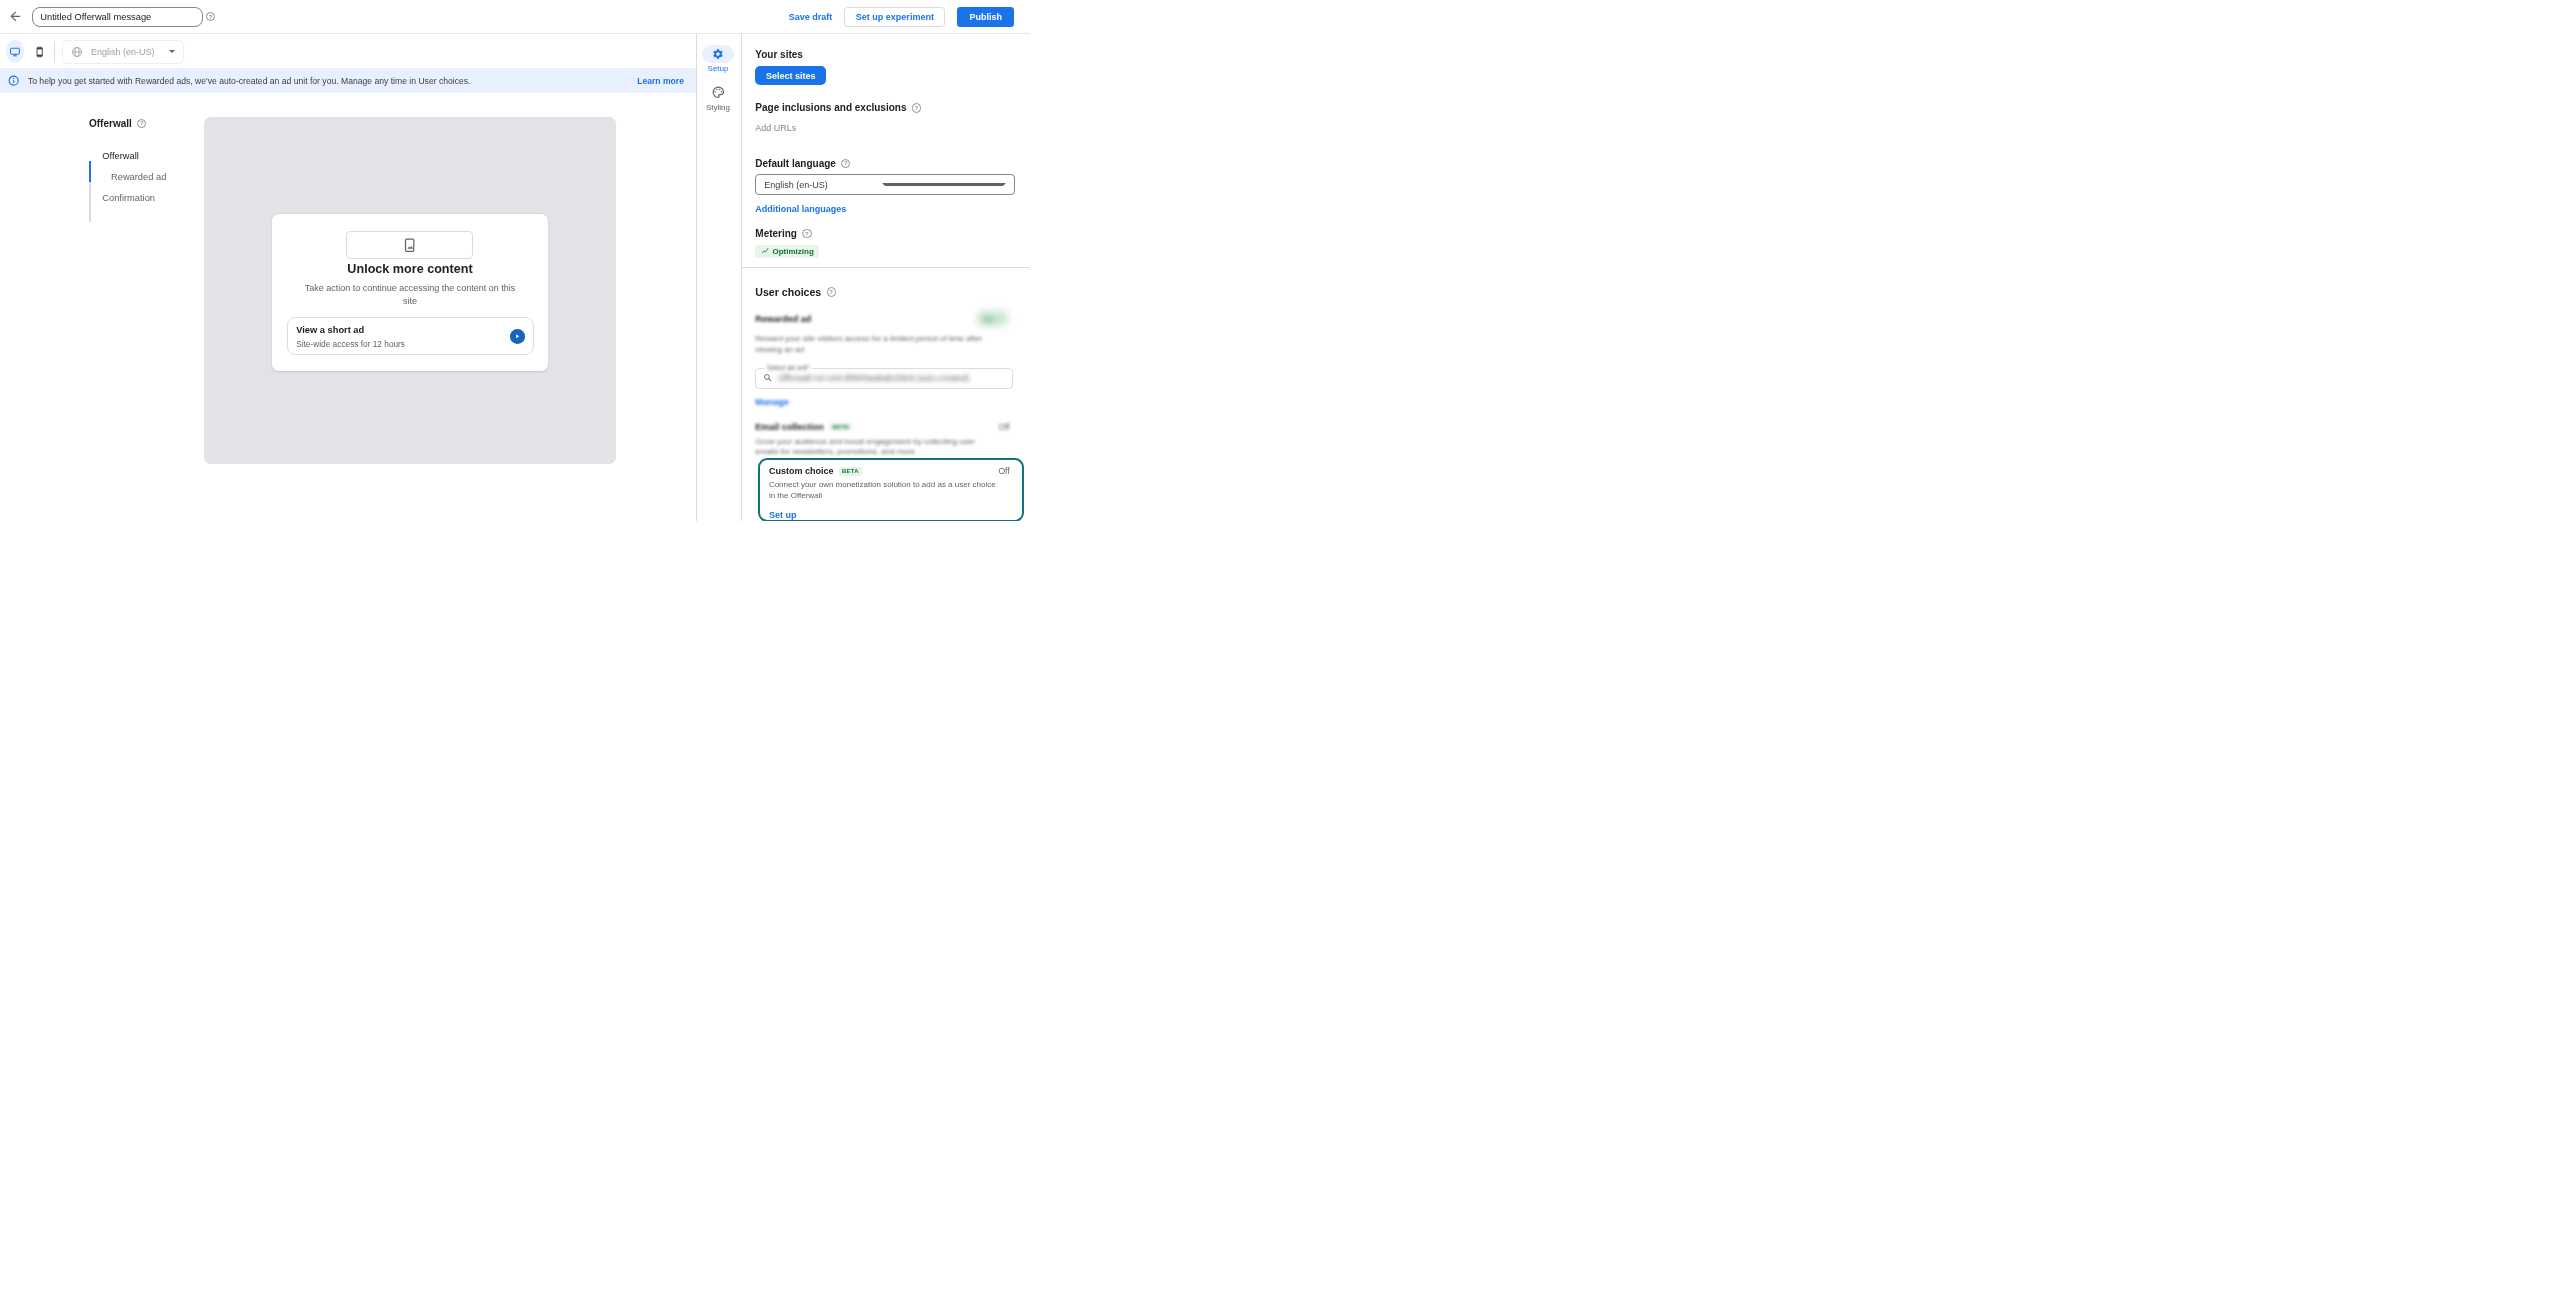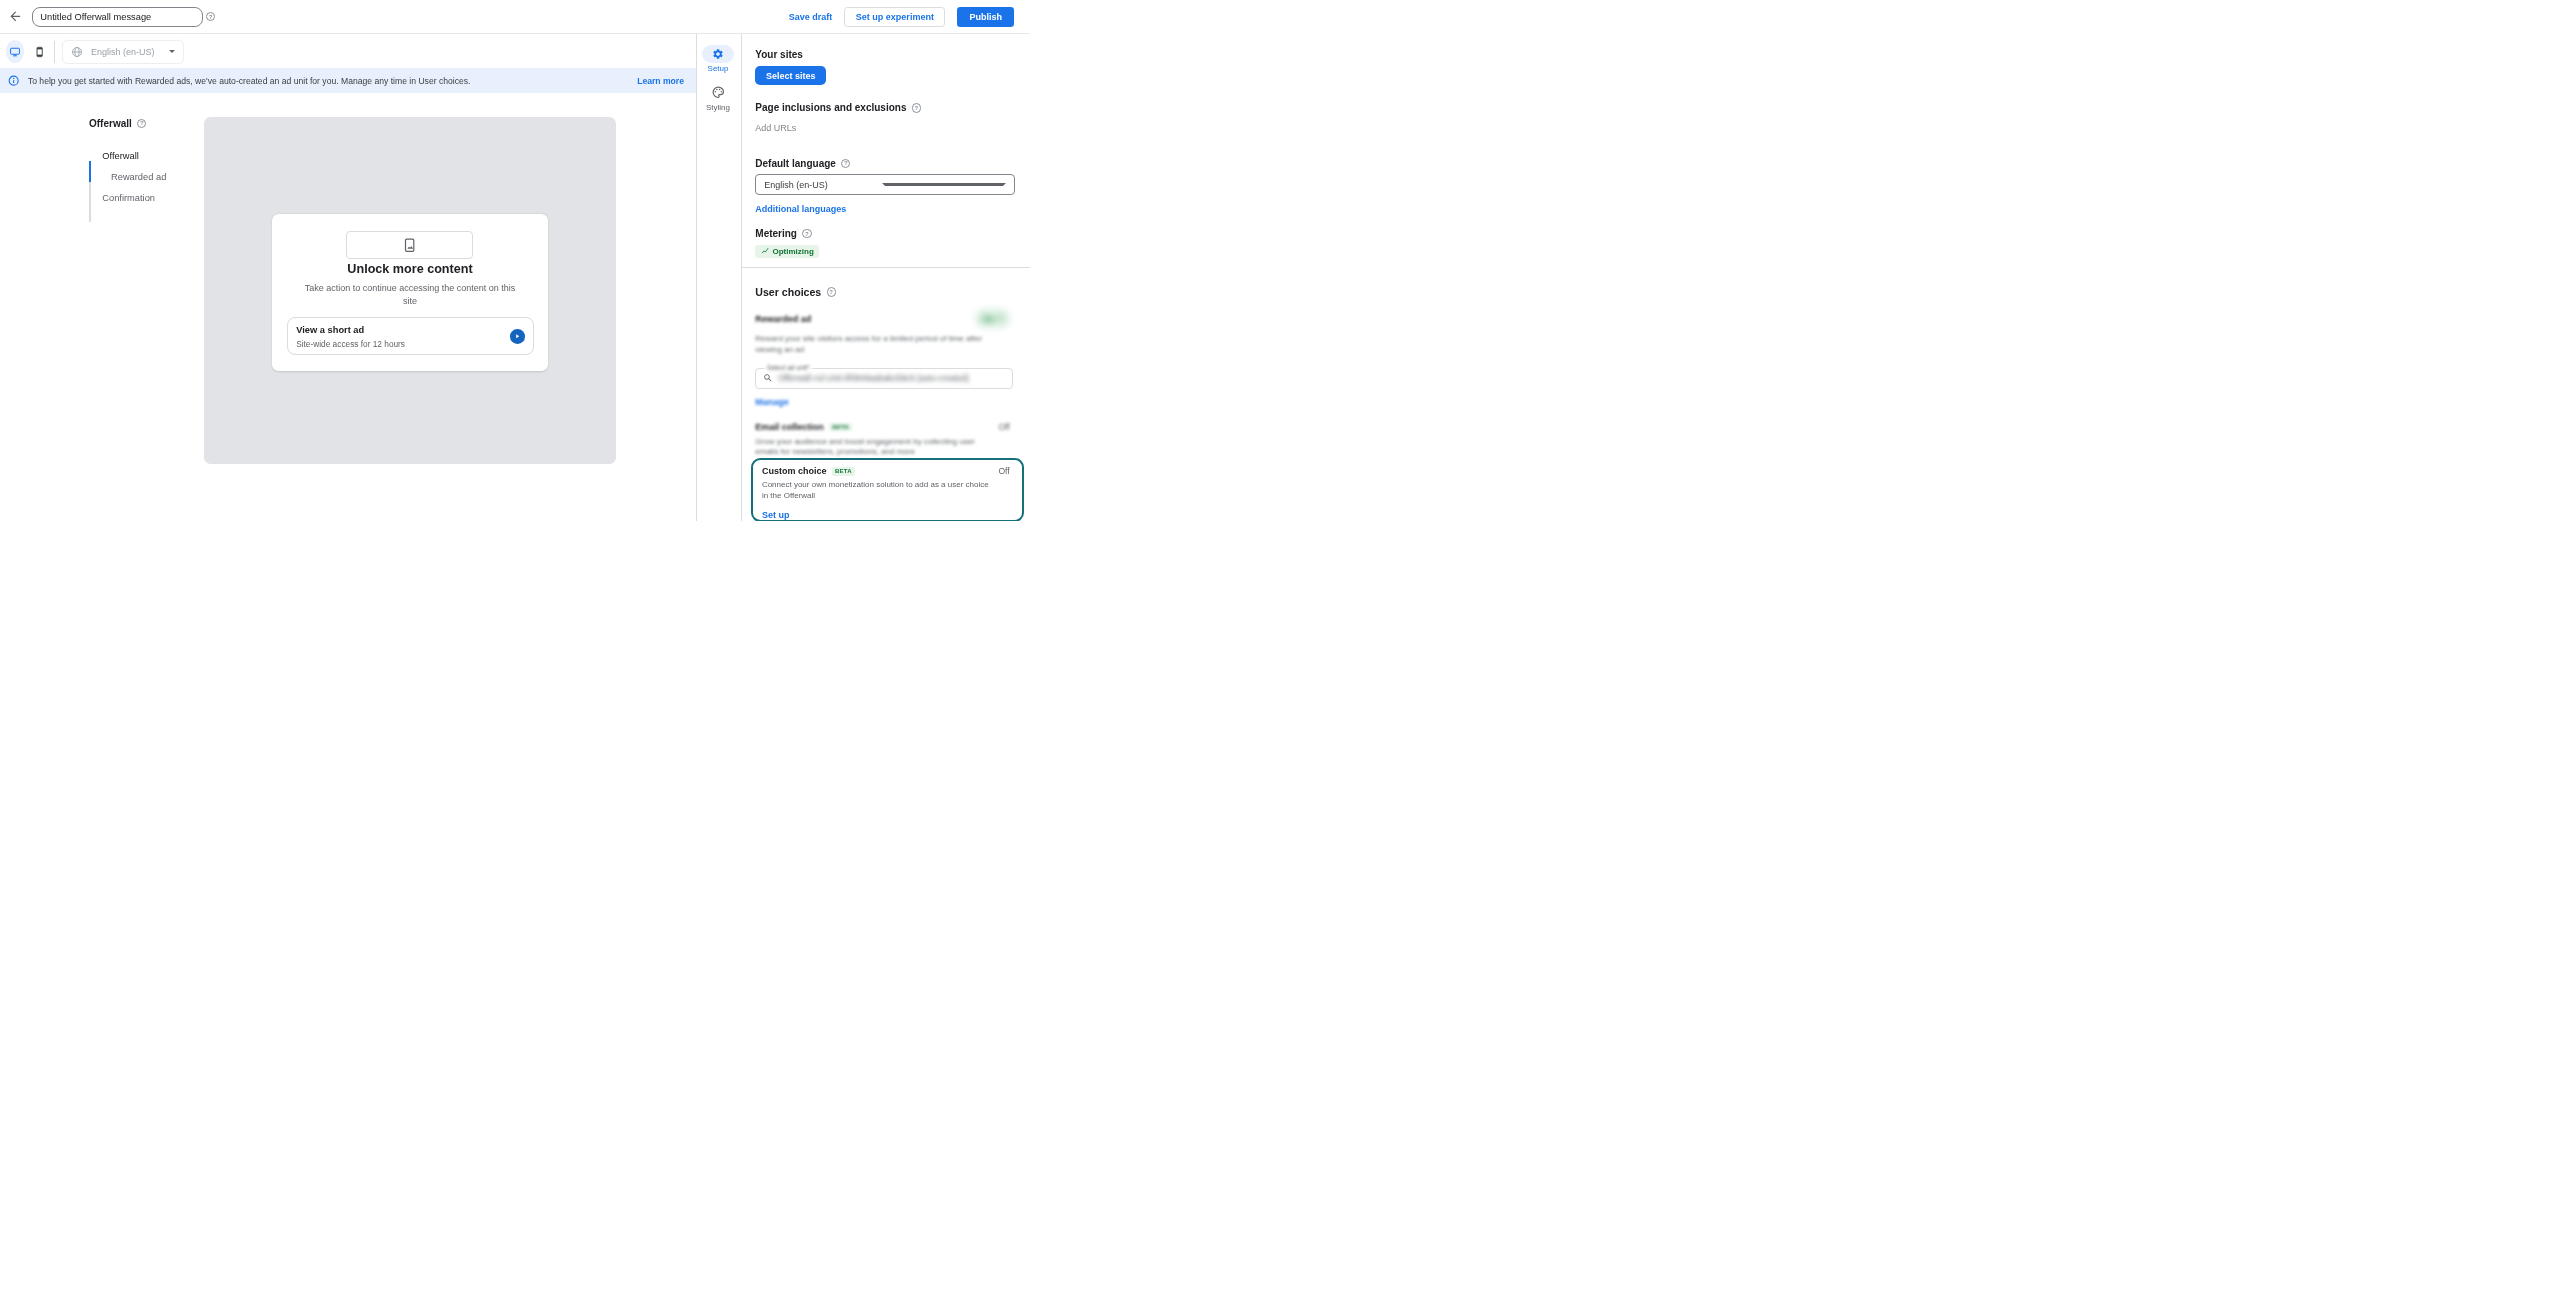--- a/index.html
+++ b/index.html
@@ -125,21 +125,21 @@
   .choice-desc { margin-top:6px; width:229px; font-size:8px; line-height:10.6px; color:#5f6368; }
   .adunit-field { margin-top:12.6px; position:relative; width:258px; height:21px;
                   border:0.7px solid #dadce0; border-radius:4px; display:flex; align-items:center; padding:0 6.6px; gap:5.3px; background:#fff; }
   .adunit-label { position:absolute; left:8px; top:-4.6px; background:#fff; padding:0 2.7px;
                   font-size:6.6px; color:#5f6368; }
   .adunit-value { font-size:8.3px; color:#5f6368; white-space:nowrap; overflow:hidden; }
   .manage-link { margin-top:8px; }
   .email-row { margin-top:15.3px; }
   .email-desc { margin-top:4.6px; }
 
-  .custom-sec { position:relative; margin-top:8.6px; padding-left:6.6px; }
+  .custom-sec { position:relative; margin-top:8.6px; padding-left:6.6px;margin-left:7px; }
   .custom-ring { position:absolute; left:-4px; right:-6px; top:-8px; bottom:-2.7px;
                  border:2.7px solid #14707a; border-radius:9.3px; pointer-events:none; }
   .custom-row { margin-top:0; }
   .setup-link { margin-top:8px; }
 </style>
 </head>
 <body>
 
 <div class="screen">
 

